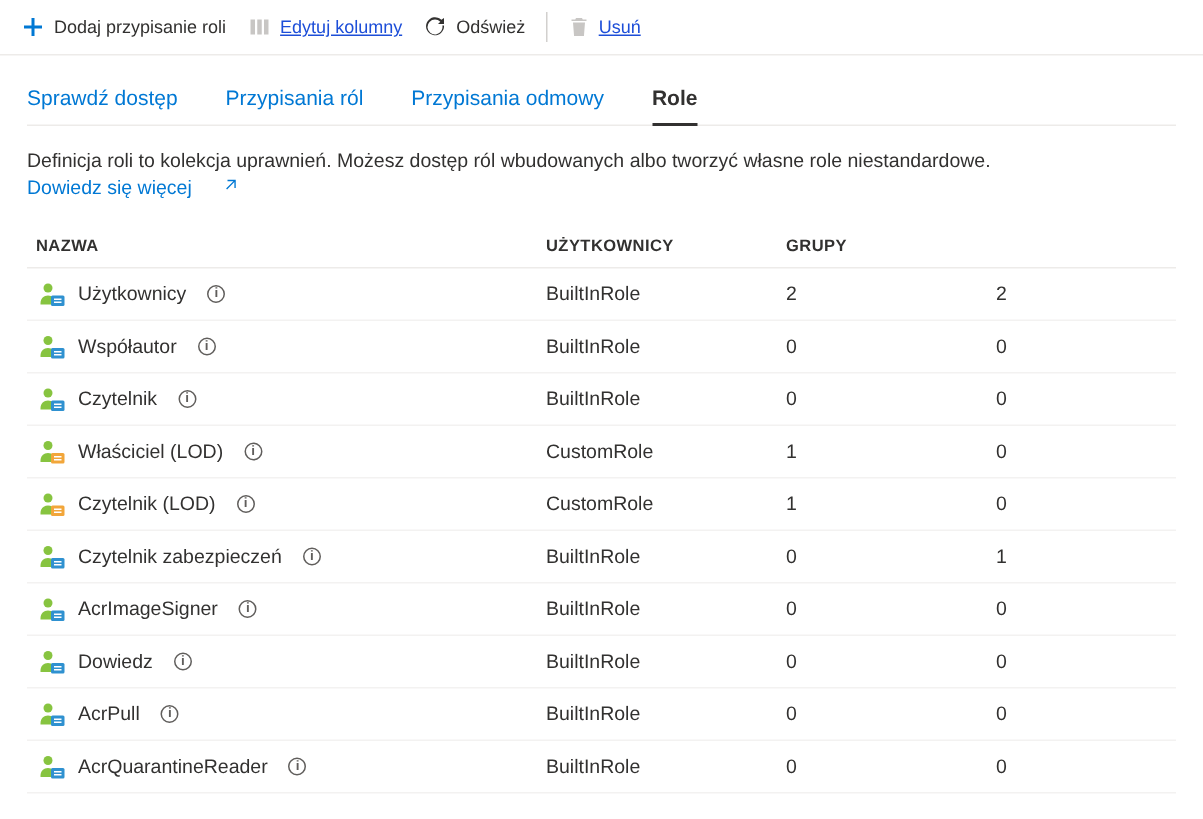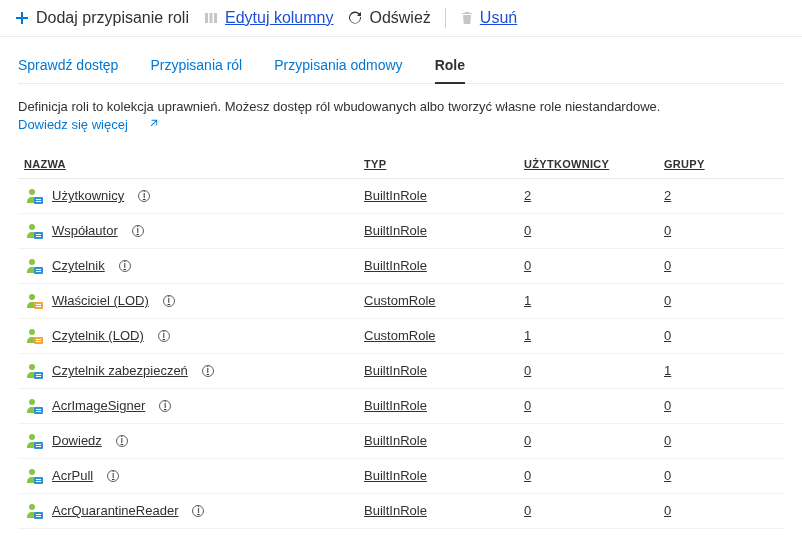--- a/index.html
+++ b/index.html
@@ -26,21 +26,21 @@
       display: flex;
       align-items: center;
       padding: 8px 14px;
       gap: 14px;
       border-bottom: 1px solid #edebe9;
     }
     .toolbar-btn {
       display: inline-flex;
       align-items: center;
       gap: 6px;
-      font-size: 16px;
+      font-size: 12px;
       color: #323130;
       cursor: pointer;
       user-select: none;
     }
     .toolbar-btn.disabled { color: #1d4ed8; cursor: default; text-decoration: underline; }
     .tb-icon { display: inline-flex; align-items: center; justify-content: center; }
     .tb-divider { width: 1px; height: 20px; background: #d2d0ce; }
 
     .content { padding: 14px 18px 4px; }
     .tabs {
@@ -60,21 +60,21 @@
     .tab.active::after {
       content: "";
       position: absolute;
       left: 0; right: 0; bottom: -1px;
       height: 2px; background: #323130;
     }
 
     .description { font-size: 13px; color: #323130; line-height: 1.45; }
     .learn-more { color: #0078d4; text-decoration: none; display: inline-flex; align-items:center; gap:20px; }
 
-    .table { margin-top: 18px; text-decoration: underline; }
+    .table { margin-top: 18px; }
     .thead, .trow {
       display: grid;
       grid-template-columns: 340px 160px 140px 1fr;
       align-items: center;
     }
     .thead {
       border-bottom: 1px solid #edebe9;
       padding: 8px 6px;
     }
     .th {
@@ -166,21 +166,20 @@
           <svg width="11" height="11" viewBox="0 0 12 12">
               <path d="M4 2h6v6H9V3.7L3.7 9 3 8.3 8.3 3H4z" fill="#0078d4"></path>
             </svg>
         </span>
       </a>
     </div>
 
     <div class="table">
       <div class="thead">
         <div class="th">Nazwa</div>
-        <div class="th">Typ</div>
         <div class="th">Użytkownicy</div>
         <div class="th">Grupy</div>
       </div>
       <div id="table-body">
           <div class="trow">
             <div class="name-cell">
               <span class="role-icon"><svg width="20" height="20" viewBox="0 0 20 20">
     <circle cx="8" cy="5" r="3" fill="#87c440"></circle>
     <path d="M3 15c0-3 2.2-5 5-5s5 2 5 5v1H3z" fill="#87c440"></path>
     <rect x="10" y="10" width="9" height="7" rx="1" fill="#2f91d0"></rect>

